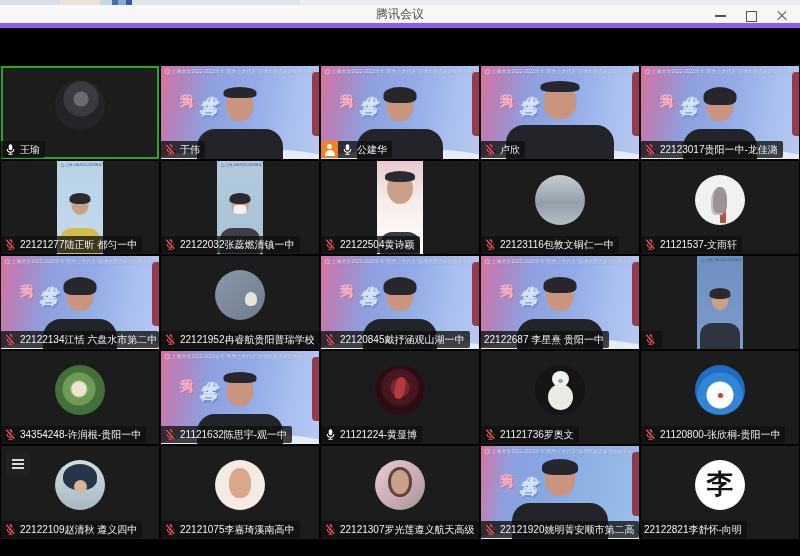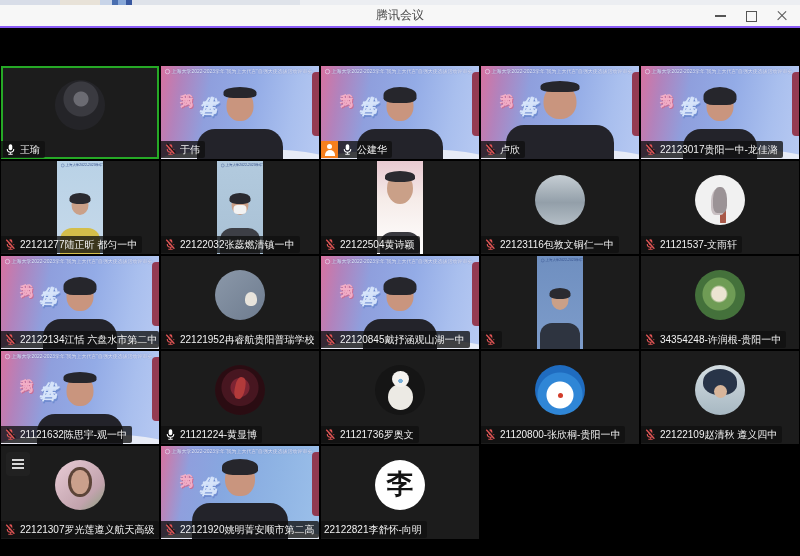--- a/index.html
+++ b/index.html
@@ -5,21 +5,21 @@
   * { margin:0; padding:0; box-sizing:border-box; }
   html,body { width:800px; height:556px; overflow:hidden; background:#000;
     font-family:"Liberation Sans", sans-serif; }
   .window { width:800px; height:556px; position:relative; background:#000; }
 
   
   .sliver { height:5px; background:linear-gradient(90deg,#d8dde8 0 60px,#e8e2d8 60px 100px,#c8d4e8 100px 112px,#4a6fb0 112px 118px,#88a8d8 118px 126px,#3858a0 126px 132px,#dfe3ea 132px 300px,#eceef2 300px 100%); }
 
   
   .titlebar { height:23px; background:#f7f7f7; position:relative; display:flex;
-    align-items:center; justify-content:center; border-bottom:2px solid #8b5cf6; }
+    align-items:center; justify-content:center; border-bottom:5px solid #8b5cf6; }
   .title { font-size:12px; color:#4a4a4a; }
   .win-controls { position:absolute; right:2px; top:0; height:22px; display:flex; }
   .wc { width:31px; height:22px; display:flex; align-items:center; justify-content:center; cursor:pointer; position:relative; }
   .wc-min::before { content:""; width:11px; height:2px; background:#555; }
   .wc-max::before { content:""; width:9px; height:9px; border:1px solid #555; }
   .wc-close::before, .wc-close::after { content:""; position:absolute; width:12px; height:1.4px; background:#555; left:9px; top:10px; }
   .wc-close::before { transform:rotate(45deg); }
   .wc-close::after { transform:rotate(-45deg); }
 
   
@@ -503,20 +503,42 @@
             <line x1="8" y1="11.5" x2="8" y2="13.2" stroke="currentColor" stroke-width="1.3"></line>
             <line x1="5.3" y1="13.8" x2="10.7" y2="13.8" stroke="currentColor" stroke-width="1.3"></line>
             <line class="slash-gap" x1="3.8" y1="1.2" x2="13.8" y2="12.2" stroke="rgba(16,16,16,0.9)" stroke-width="2.2"></line>
             <line class="slash" x1="2.8" y1="2.2" x2="12.8" y2="13.2" stroke="currentColor" stroke-width="1.6"></line>
           </svg>
         </span>
         <span class="name">22120845戴抒涵观山湖一中</span>
       </div>
     </div>
   </div>
+        <div class="tile t-shu look-woman">
+    <div class="shu-bg">
+      <div class="banner">上海大学2022-2023学年“我为上大代言”自强大使选拔活动评审会</div>
+      <div class="wm">
+        <span class="wm-pink">我为</span>
+        <span class="wm-blue">上大代言</span>
+      </div>
+      <div class="wave"></div>
+      <div class="person">
+        <div class="head"></div>
+              <div class="body"></div>
+      </div>
+    </div>
+
+    <div class="bottom-row">
+
+      <div class="p-label">
+
+        <span class="name">22122687 李星熹 贵阳一中</span>
+      </div>
+    </div>
+  </div>
         <div class="tile t-phone look-guy-blue">
 
     <div class="pvid">
       <div class="banner pv-banner">上海大学2022-2023学年“我为上大代言”自强大使选拔活动评审会</div>
       <div class="person">
         <div class="head"></div>
               <div class="body"></div>
       </div>
     </div>
 
@@ -657,20 +679,40 @@
           <svg viewBox="0 0 16 16">
             <rect x="5.8" y="1.5" width="4.4" height="7.5" rx="2.2" fill="currentColor"></rect>
             <path d="M4 7.5a4 4 0 0 0 8 0" fill="none" stroke="currentColor" stroke-width="1.3"></path>
             <line x1="8" y1="11.5" x2="8" y2="13.2" stroke="currentColor" stroke-width="1.3"></line>
             <line x1="5.3" y1="13.8" x2="10.7" y2="13.8" stroke="currentColor" stroke-width="1.3"></line>
             <line class="slash-gap" x1="3.8" y1="1.2" x2="13.8" y2="12.2" stroke="rgba(16,16,16,0.9)" stroke-width="2.2"></line>
             <line class="slash" x1="2.8" y1="2.2" x2="12.8" y2="13.2" stroke="currentColor" stroke-width="1.6"></line>
           </svg>
         </span>
         <span class="name">22122109赵清秋 遵义四中</span>
+      </div>
+    </div>
+  </div>
+        <div class="tile t-avatar look-face">
+
+    <div class="avatar-circle"></div>
+    <div class="bottom-row">
+
+      <div class="p-label">
+        <span class="mic muted">
+          <svg viewBox="0 0 16 16">
+            <rect x="5.8" y="1.5" width="4.4" height="7.5" rx="2.2" fill="currentColor"></rect>
+            <path d="M4 7.5a4 4 0 0 0 8 0" fill="none" stroke="currentColor" stroke-width="1.3"></path>
+            <line x1="8" y1="11.5" x2="8" y2="13.2" stroke="currentColor" stroke-width="1.3"></line>
+            <line x1="5.3" y1="13.8" x2="10.7" y2="13.8" stroke="currentColor" stroke-width="1.3"></line>
+            <line class="slash-gap" x1="3.8" y1="1.2" x2="13.8" y2="12.2" stroke="rgba(16,16,16,0.9)" stroke-width="2.2"></line>
+            <line class="slash" x1="2.8" y1="2.2" x2="12.8" y2="13.2" stroke="currentColor" stroke-width="1.6"></line>
+          </svg>
+        </span>
+        <span class="name">22121075李嘉琦溪南高中</span>
       </div>
     </div>
   </div>
         <div class="tile t-avatar look-girl-photo">
 
     <div class="avatar-circle"></div>
     <div class="bottom-row">
 
       <div class="p-label">
         <span class="mic muted">

